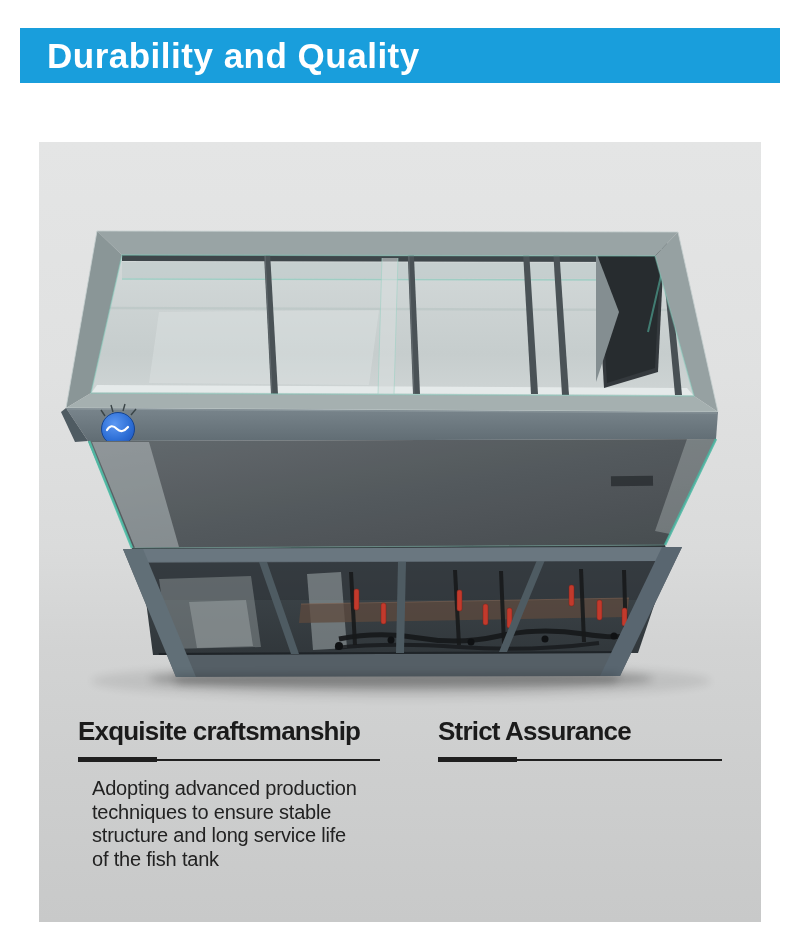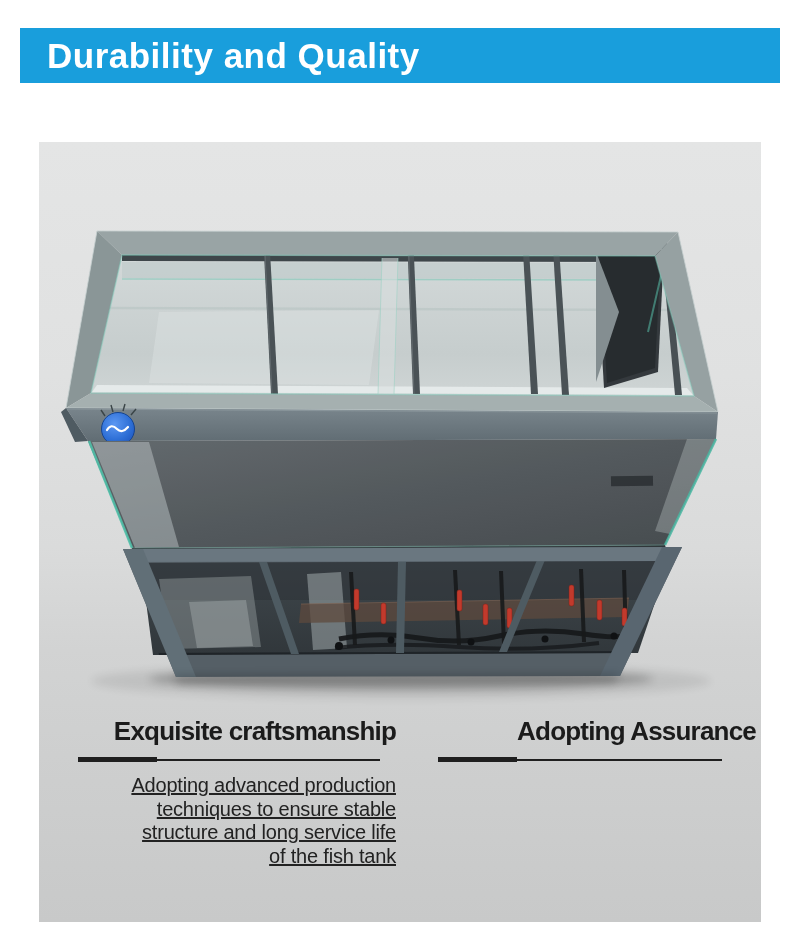--- a/index.html
+++ b/index.html
@@ -17,35 +17,35 @@
   }
 
   
   .hero{
     position:absolute;left:39px;top:142px;width:722px;height:780px;
     background:linear-gradient(180deg,#E4E5E5 0%,#E0E1E1 30%,#DADBDB 52%,#D2D3D3 65%,#CDCECE 82%,#C8C9C9 100%);
   }
   .hero svg{position:absolute;left:0;top:0;}
 
   
-  .feature-col{position:absolute;width:318px;text-align:right;}
+  .feature-col{position:absolute;width:318px;}
   .feature-col.left{left:78px;top:716px;}
   .feature-col.right{left:438px;top:716px;}
   .feature-heading{
     font-size:26px;font-weight:700;color:#1b1b1b;letter-spacing:-0.8px;
     margin:0 0 10px 0;white-space:nowrap;
   }
   .feature-rule{position:relative;height:6px;margin-bottom:11px;}
   .feature-rule .thin{position:absolute;left:0;top:2px;height:2px;background:#1f1f1f;}
   .feature-rule .thick{position:absolute;left:0;top:0;width:79px;height:5px;background:#1f1f1f;}
   .feature-col.left  .feature-rule .thin{width:302px;}
   .feature-col.right .feature-rule .thin{width:284px;}
   .feature-body{
     font-size:20px;color:#222222;line-height:23.5px;letter-spacing:-0.2px;
-    white-space:pre-line;margin:0;text-decoration:underline;
+    white-space:pre-line;margin:14px;
   }
 </style>
 </head>
 <body>
 
 <div class="page">
 
   <div class="banner">
     <div class="banner-title">Durability and Quality</div>
   </div>
@@ -228,20 +228,20 @@
       <div class="thin"></div>
       <div class="thick"></div>
     </div>
     <p class="feature-body">Adopting advanced production
 techniques to ensure stable
 structure and long service life
 of the fish tank</p>
   </div>
 
   <div class="feature-col right">
-    <h3 class="feature-heading">Adopting Assurance</h3>
+    <h3 class="feature-heading">Strict Assurance</h3>
     <div class="feature-rule">
       <div class="thin"></div>
       <div class="thick"></div>
     </div>
   </div>
 
 </div>
 
 </body></html>

